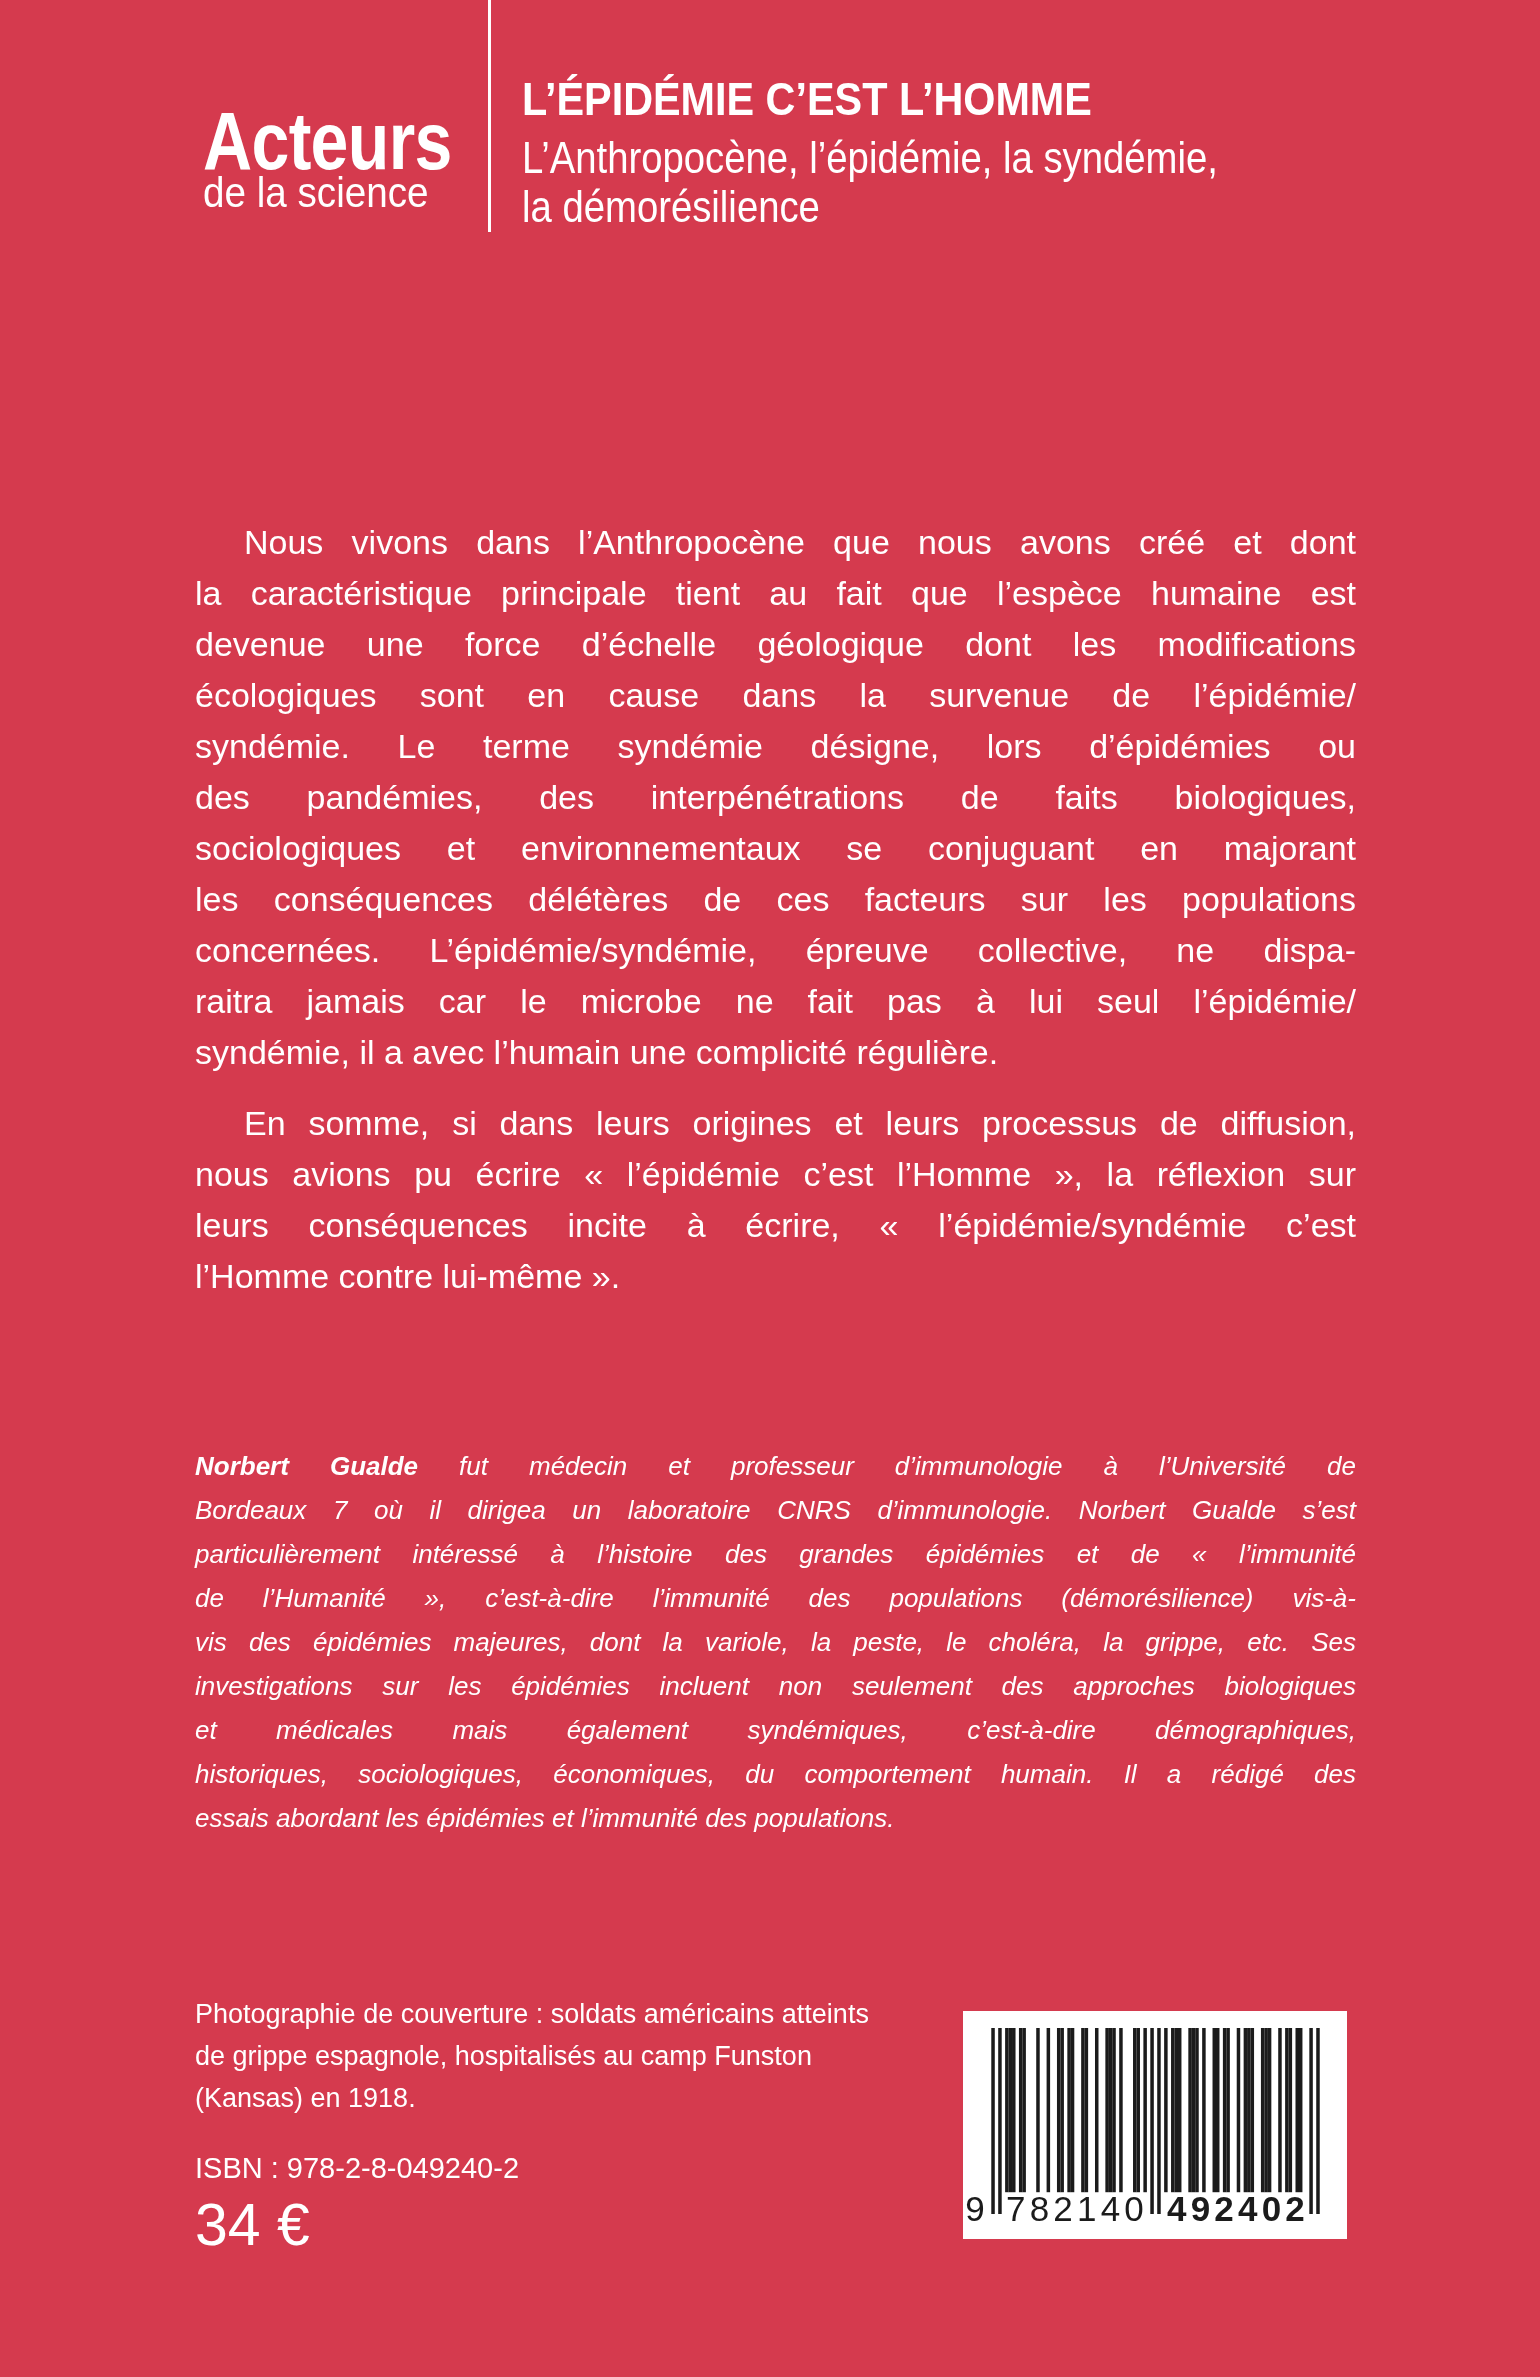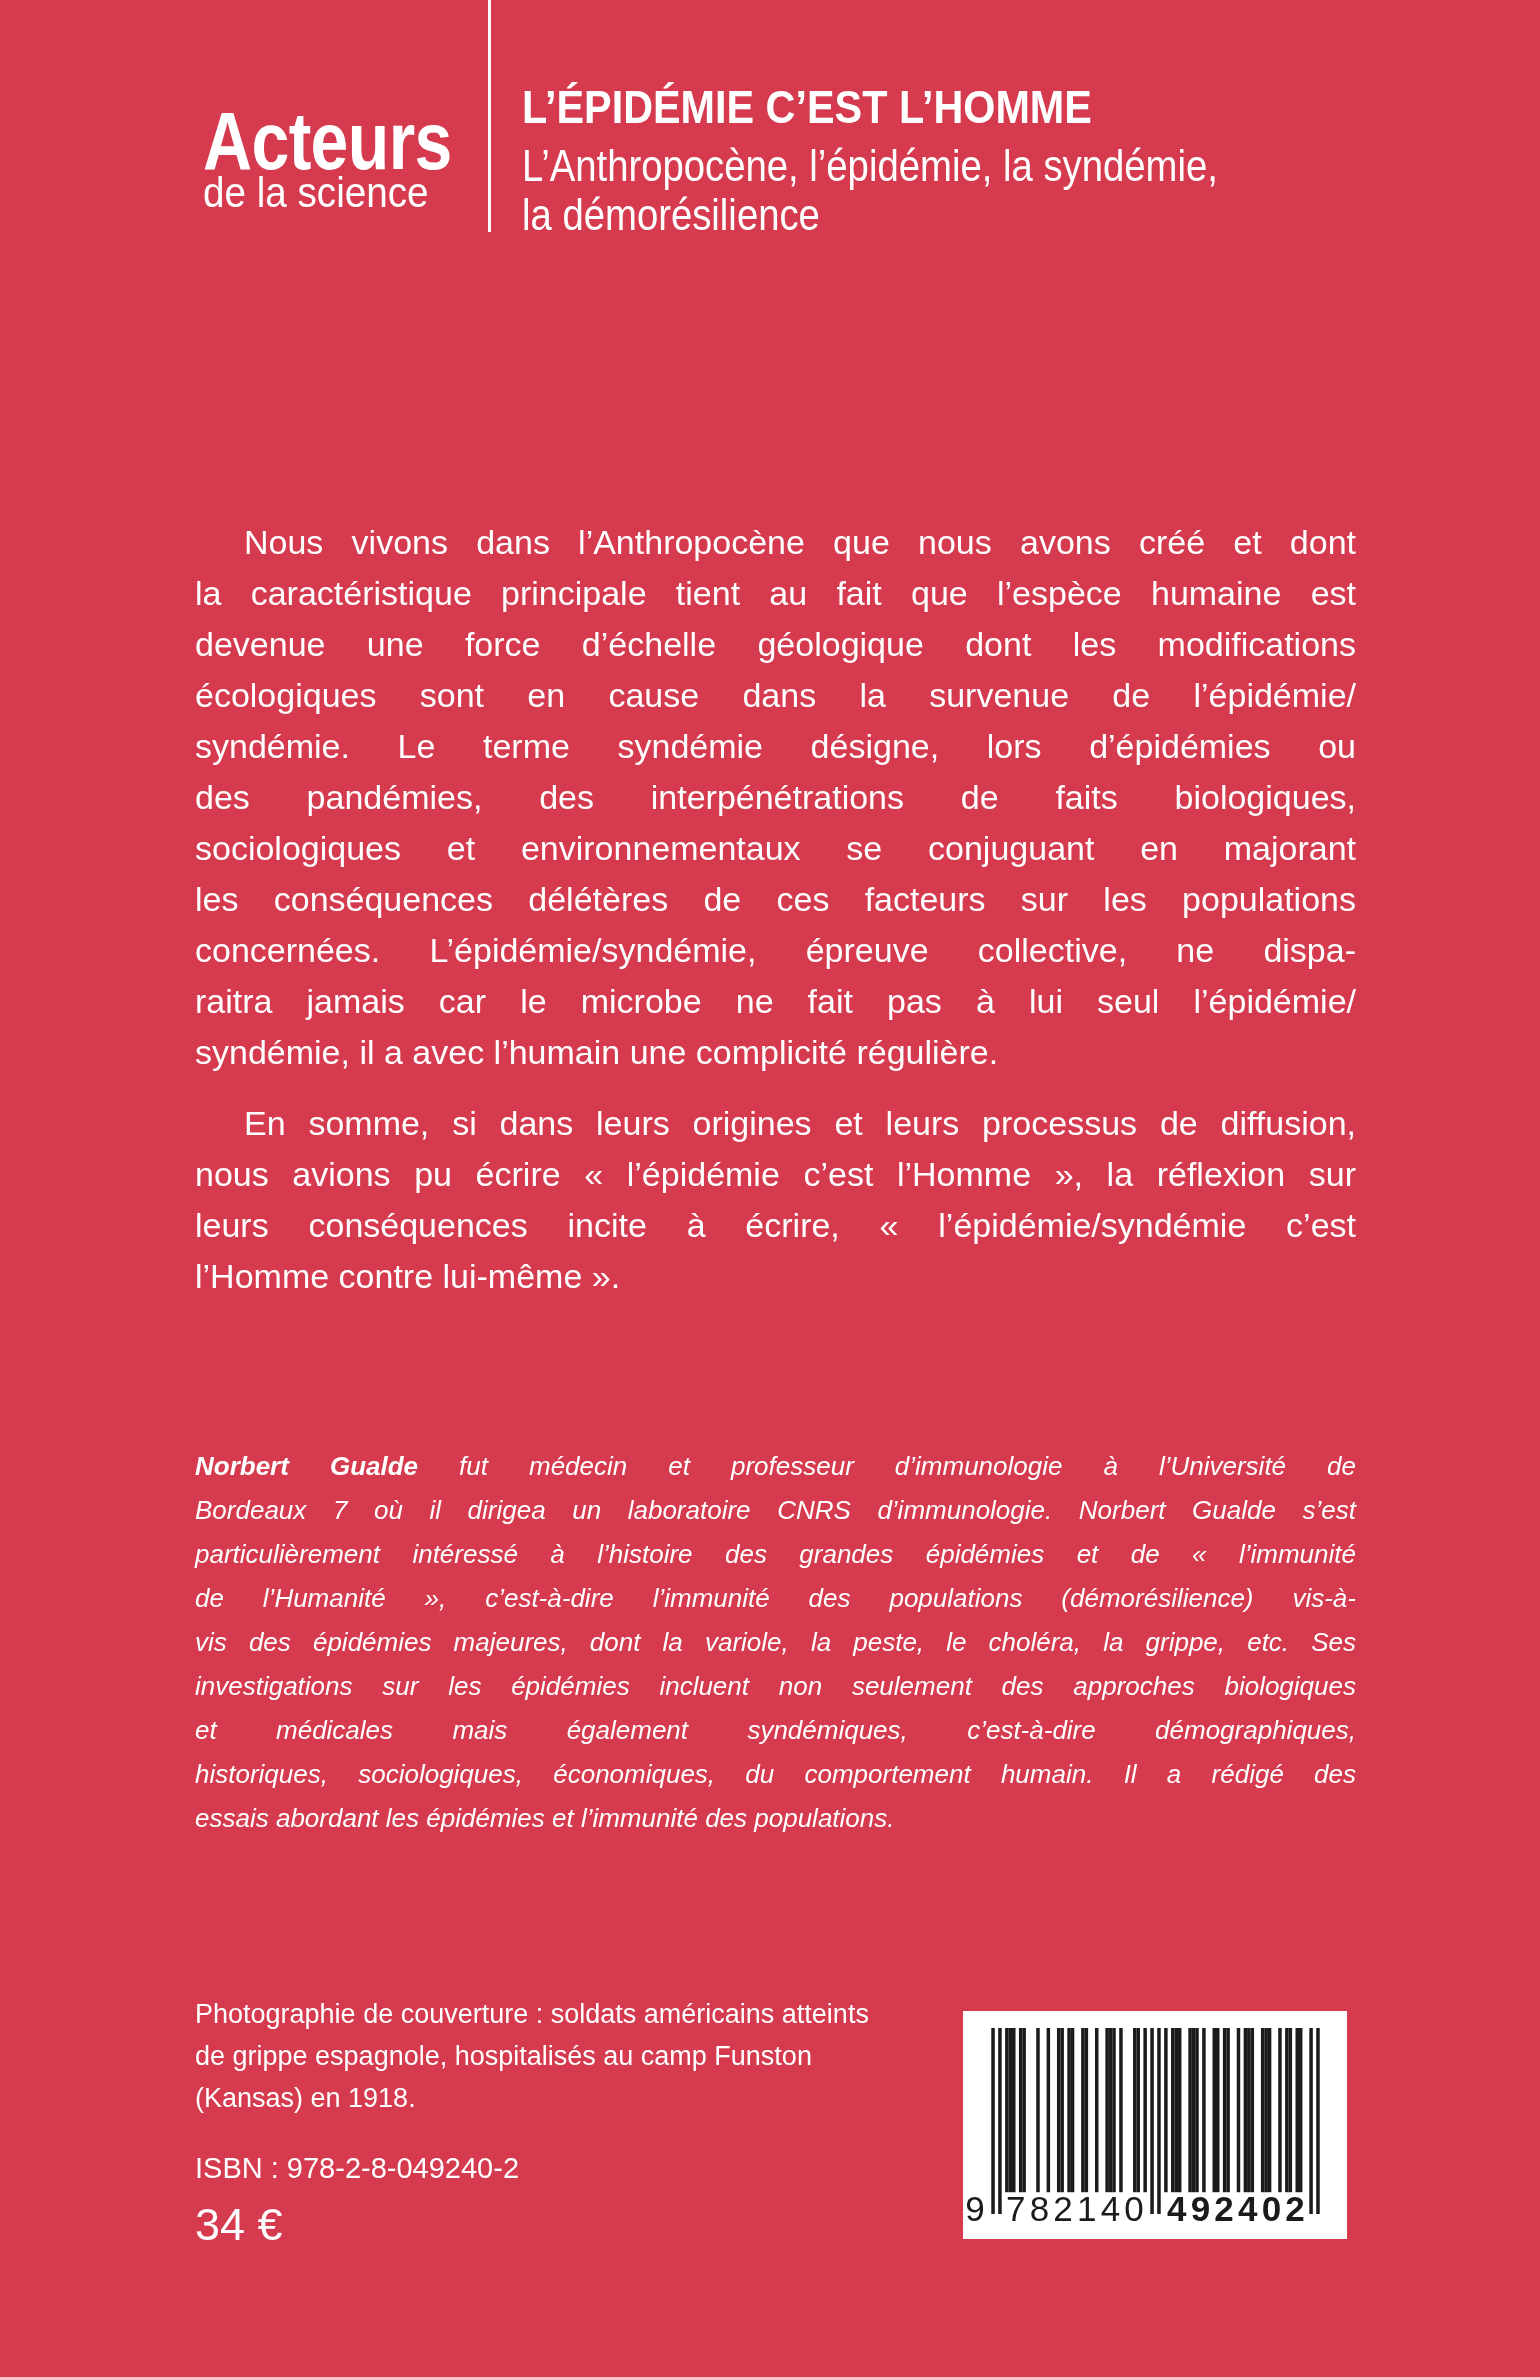--- a/index.html
+++ b/index.html
@@ -17,42 +17,42 @@
   
   .logo { position:absolute; left:203px; top:101px; }
   .brand {
     font-size:81px; font-weight:bold; line-height:1; letter-spacing:-0.8px;
     transform:scaleX(0.84); transform-origin:0 0; white-space:nowrap;
   }
   .tagline {
     font-size:42px; line-height:1; margin-top:-10px; white-space:nowrap;
     transform:scaleX(0.92); transform-origin:0 0;
   }
-  .titleblock { position:absolute; left:522px; top:80px; }
+  .titleblock { position:absolute; left:522px; top:72px; }
   .book-title {
     font-size:47px; font-weight:bold; line-height:1.15; white-space:nowrap;
     transform:scaleX(0.88); transform-origin:0 0; letter-spacing:0px;
   }
   .book-subtitle { margin-top:7px; font-size:44px; line-height:49px; }
   .book-subtitle > div {
     white-space:nowrap; transform:scaleX(0.87); transform-origin:0 0;
   }
   
   .content { position:absolute; left:195px; top:0; width:1161px; }
   .para { font-size:34px; line-height:51px; font-weight:normal; }
   .jline { text-align:justify; text-align-last:justify; }
   .jline.last { text-align-last:left; }
   .indent { padding-left:49px; }
   .p1 { margin-top:517px; }
   .p2 { margin-top:20px; }
   .bio { margin-top:142px; font-size:26px; line-height:44px; font-style:italic; }
   .bio .author-name { font-weight:bold; }
   .credit { margin-top:153px; font-size:27px; line-height:42px; }
   .isbn  { margin-top:27px; font-size:29px; line-height:44px; }
-  .price { margin-top:8.4px; font-size:45px; line-height:54px; }
+  .price { margin-top:8.4px; font-size:59px; line-height:54px; }
   
   .barcode-box {
     position:absolute; left:963px; top:2011px; width:384px; height:228px;
     background:#ffffff;
   }
   .barcode-box svg { position:absolute; left:28px; top:17px; display:block; }
   .barcode-digits span {
     position:absolute; top:178px; font-size:35px; line-height:40px;
     color:#1b1b1b; text-align:center; font-style:normal;
   }

